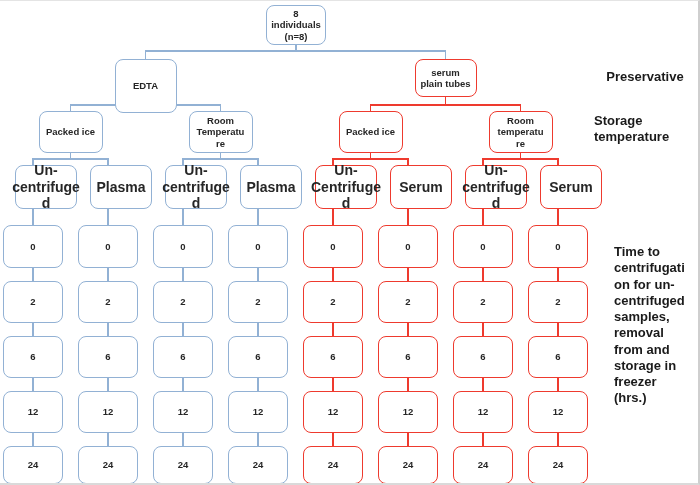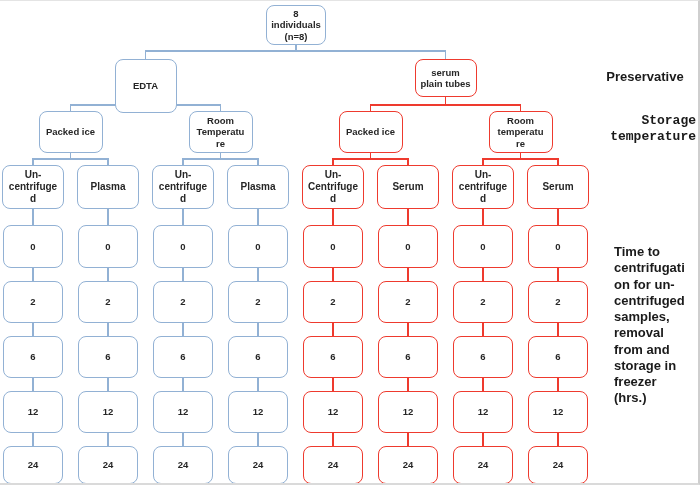--- a/index.html
+++ b/index.html
@@ -22,32 +22,32 @@
     background:#ffffff;
     display:flex;align-items:center;justify-content:center;
     text-align:center;
     white-space:pre-line;
     font-weight:bold;
     font-size:9.5px;
     line-height:1.2;
     color:#262626;
     z-index:2;
   }
-  .node--sm{font-size:10px;}
+  .node--sm{font-size:14px;margin-left:13px;}
   .line{position:absolute;z-index:1;}
   .rlabel{
     position:absolute;
     font-weight:bold;
     color:#1a1a1a;
     font-size:13px;
     line-height:1.25;
     white-space:pre-line;
   }
   .rl0{left:594px;top:68px;width:102px;text-align:center;}
-  .rl1{left:594px;top:112px;width:102px;text-align:right;font-family:Liberation Mono, monospace;}
+  .rl1{left:594px;top:112px;width:102px;text-align:left;}
   .rl2{left:598px;top:159px;width:102px;text-align:left;}
   .rl3{left:614px;top:243px;width:88px;text-align:left;}
 </style>
 </head>
 <body>
 
 <div class="frame">
   <div id="canvas">
       <div class="node" style="left: 266px; top: 4px; width: 60px; height: 40px; border-color: rgb(146, 177, 212);">8
 individuals

